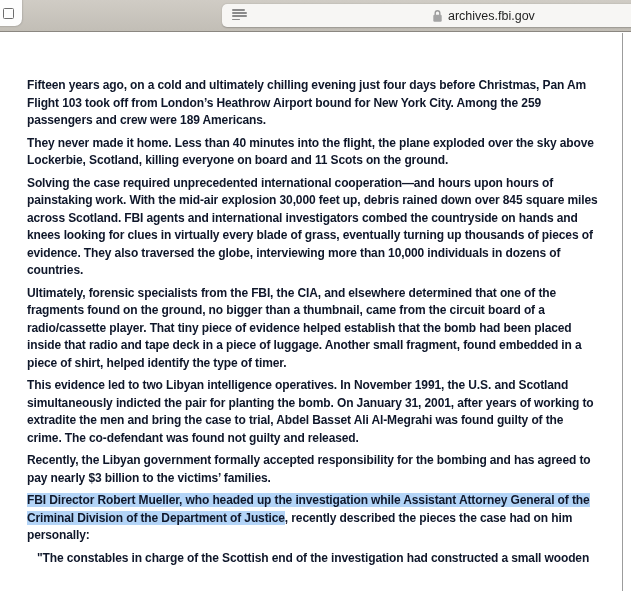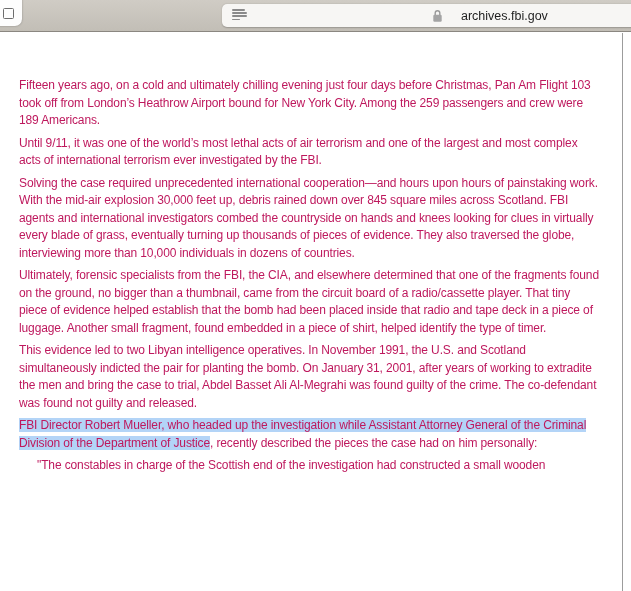--- a/index.html
+++ b/index.html
@@ -48,44 +48,45 @@
     display: block; height: 1.5px; background: #8a8a8a;
     margin-bottom: 1.7px; border-radius: 1px;
   }
   .reader-icon i.l1 { width: 13px; }
   .reader-icon i.l2 { width: 15px; }
   .reader-icon i.l3 { width: 15px; }
   .reader-icon i.l4 { width: 8px; }
   .url-content {
     position: absolute; left: 210px; top: 0;
     height: 23px;
-    display: flex; align-items: center; gap: 18px;
+    display: flex; align-items: center; gap: 5px;
   }
   .url-text {
     font-size: 12.5px; color: #1f1f1f; white-space: nowrap;
   }
 
   
   .page {
     position: absolute; top: 33px; left: 0; right: 0; bottom: 0;
     background: #ffffff;
   }
   .right-line {
     position: absolute; top: 33px; bottom: 0; left: 622px;
     width: 1px; background: #9c9c9c;
   }
   .content {
     position: absolute; left: 15px; top: 44px; width: 584px;
   }
   .content p {
-    margin: 0 0 5px 4px;
+    margin: 0 0 5px 12px;
     font-size: 12px;
     line-height: 17.5px;
     letter-spacing: -0.12px;
-    color: #be185d;
+    color: #0f172a;
+    font-weight: bold;
   }
   .selection { background: #b3d4f7; }
   .quote { margin-left: 22px !important; margin-top: 5px !important; }
 </style>
 </head>
 <body>
 
 <div class="toolbar">
   <div class="tab-btn">
     <span class="square-glyph"></span>
@@ -103,23 +104,24 @@
         <rect x="1.3" y="5.8" width="8.4" height="7" rx="1.2" fill="#a4a4a4"></rect>
       </svg>
       <span class="url-text">archives.fbi.gov</span>
     </span>
   </div>
 </div>
 
 <div class="page">
   <div class="content">
     <p>Fifteen years ago, on a cold and ultimately chilling evening just four days before Christmas, Pan Am Flight 103 took off from London’s Heathrow Airport bound for New York City. Among the 259 passengers and crew were 189 Americans.</p>
-    <p>Until 9/11, it was one of the world’s most lethal acts of air terrorism and one of the largest and most complex acts of international terrorism ever investigated by the FBI.</p>
+    <p>They never made it home. Less than 40 minutes into the flight, the plane exploded over the sky above Lockerbie, Scotland, killing everyone on board and 11 Scots on the ground.</p>
     <p>Solving the case required unprecedented international cooperation—and hours upon hours of painstaking work. With the mid-air explosion 30,000 feet up, debris rained down over 845 square miles across Scotland. FBI agents and international investigators combed the countryside on hands and knees looking for clues in virtually every blade of grass, eventually turning up thousands of pieces of evidence. They also traversed the globe, interviewing more than 10,000 individuals in dozens of countries.</p>
     <p>Ultimately, forensic specialists from the FBI, the CIA, and elsewhere determined that one of the fragments found on the ground, no bigger than a thumbnail, came from the circuit board of a radio/cassette player. That tiny piece of evidence helped establish that the bomb had been placed inside that radio and tape deck in a piece of luggage. Another small fragment, found embedded in a piece of shirt, helped identify the type of timer.</p>
     <p>This evidence led to two Libyan intelligence operatives. In November 1991, the U.S. and Scotland simultaneously indicted the pair for planting the bomb. On January 31, 2001, after years of working to extradite the men and bring the case to trial, Abdel Basset Ali Al-Megrahi was found guilty of the crime. The co-defendant was found not guilty and released.</p>
+    <p>Recently, the Libyan government formally accepted responsibility for the bombing and has agreed to pay nearly $3 billion to the victims’ families.</p>
     <p>
       <span class="selection">FBI Director Robert Mueller, who headed up the investigation while Assistant Attorney General of the Criminal Division of the Department of Justice</span><span>, recently described the pieces the case had on him personally:</span>
     </p>
     <p class="quote">"The constables in charge of the Scottish end of the investigation had constructed a small wooden</p>
   </div>
 </div>
 <div class="right-line"></div>
 
 </body></html>

